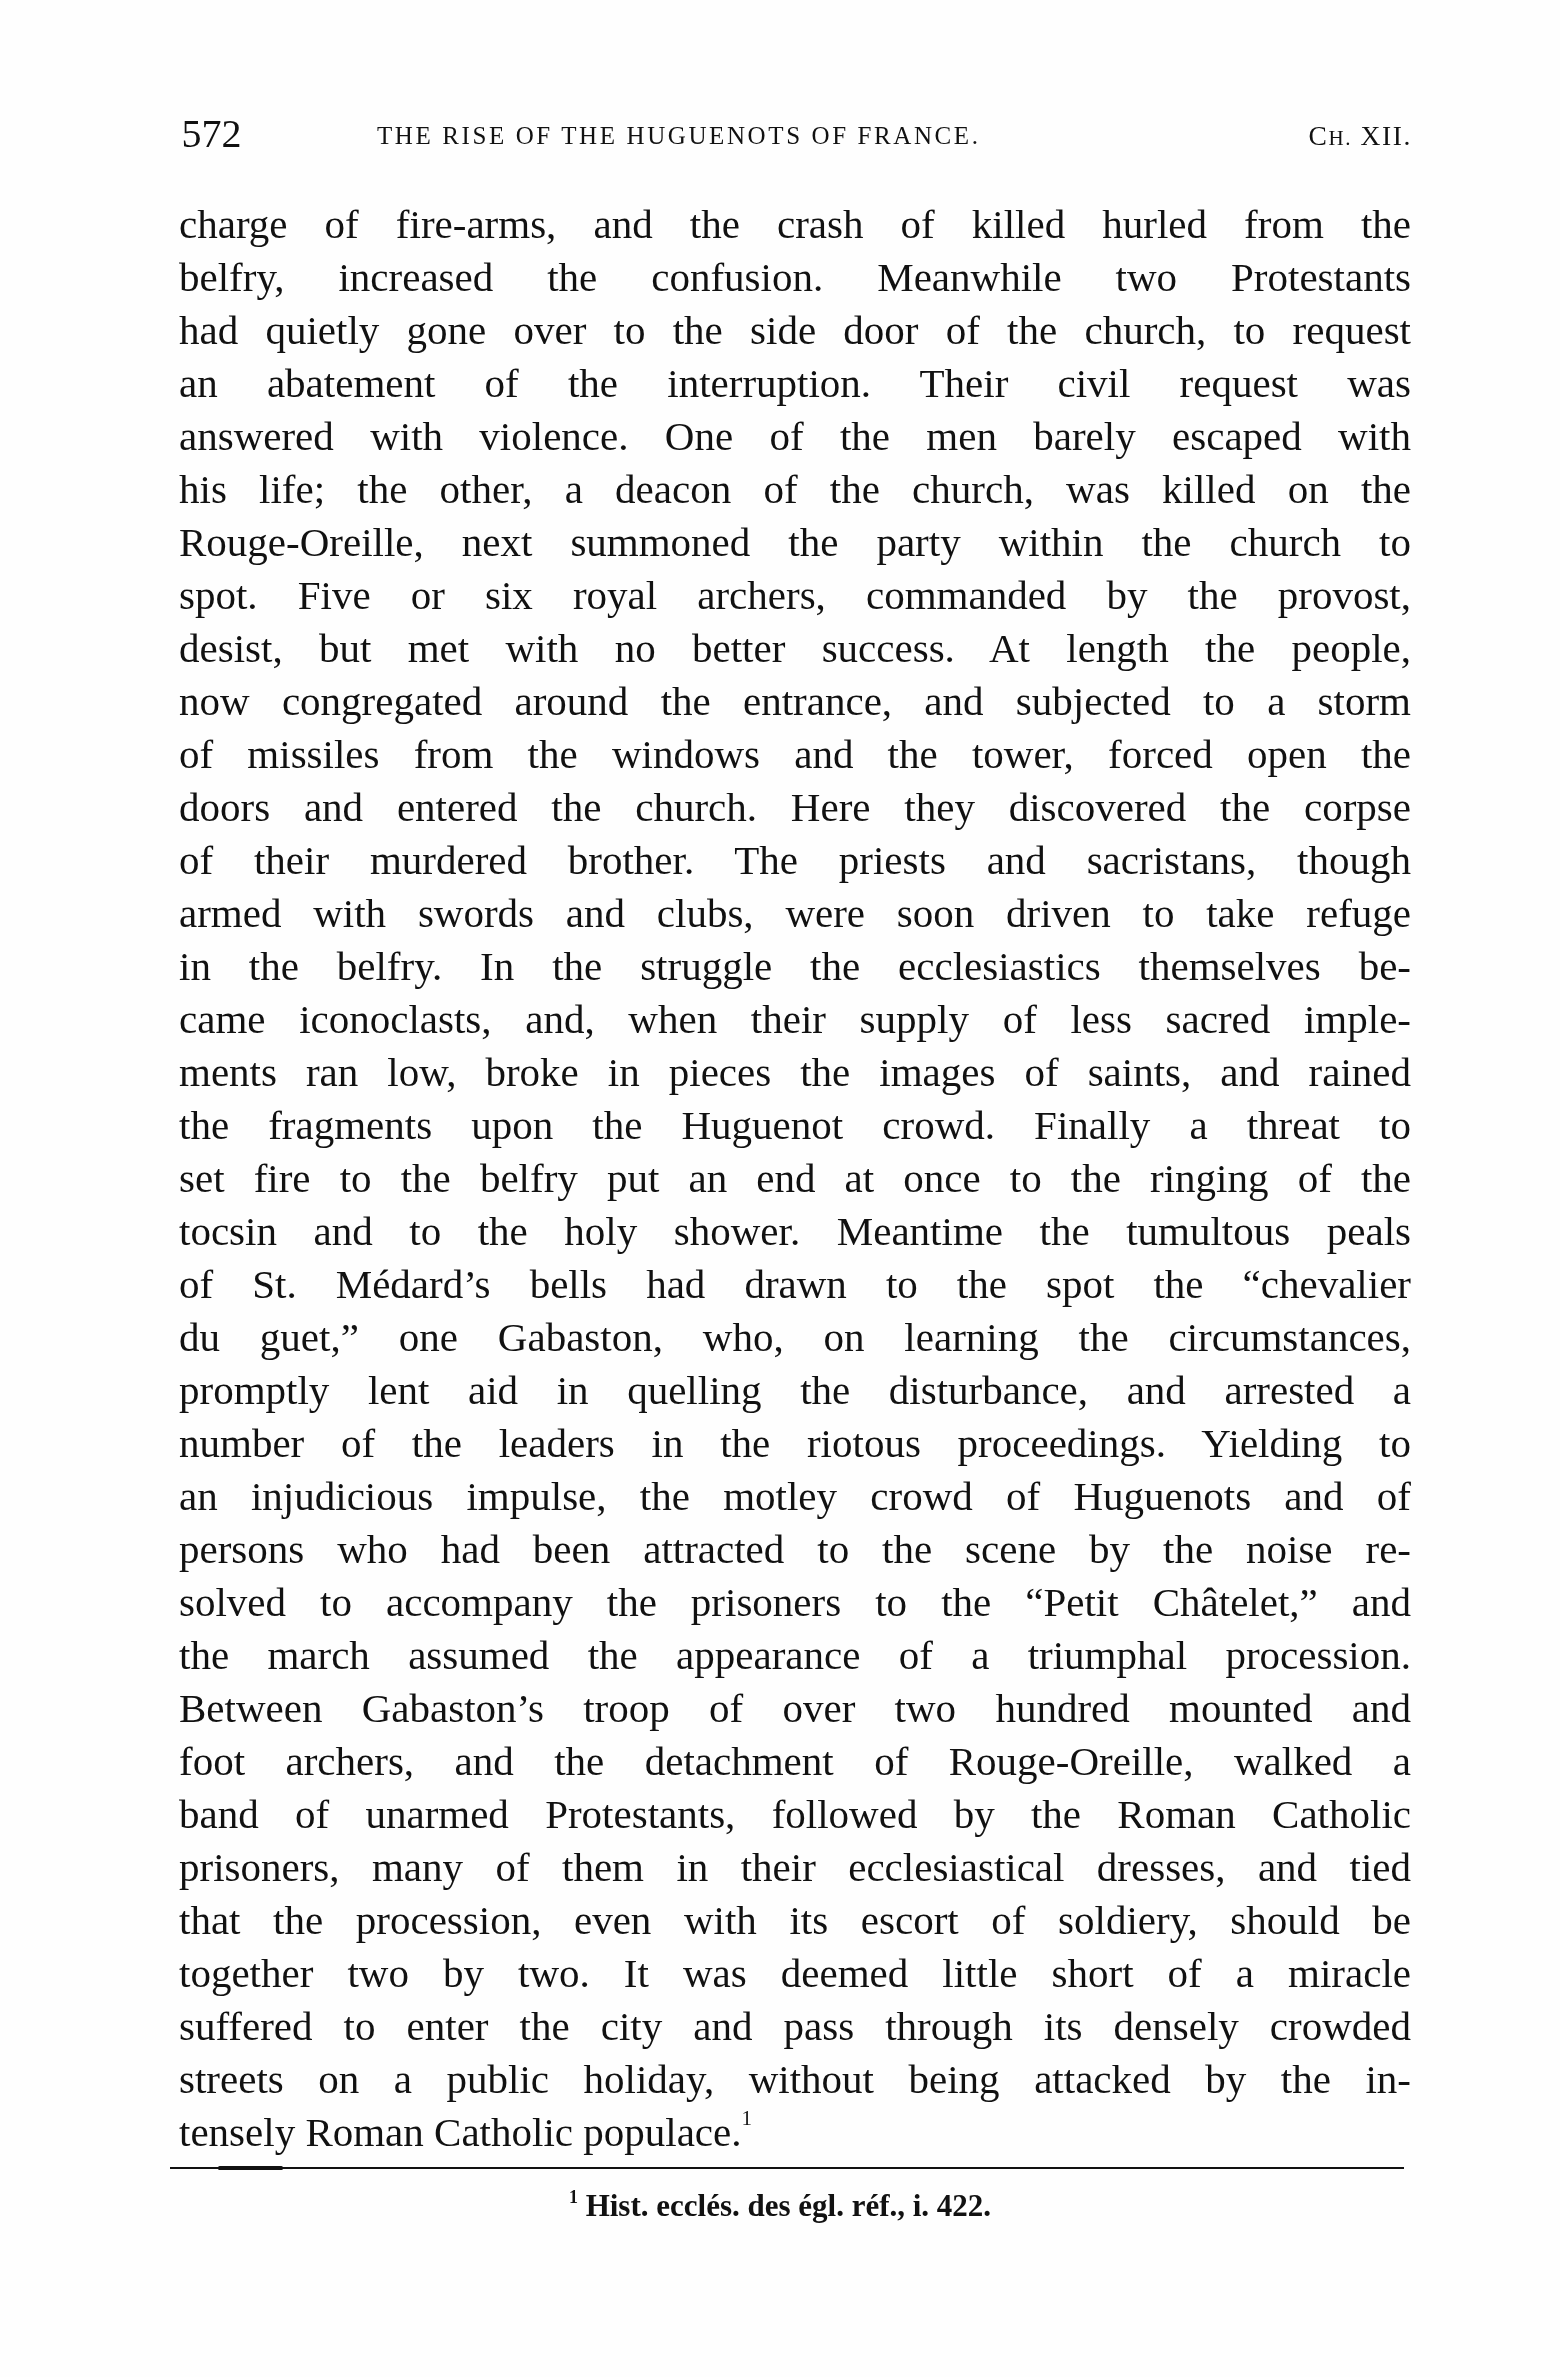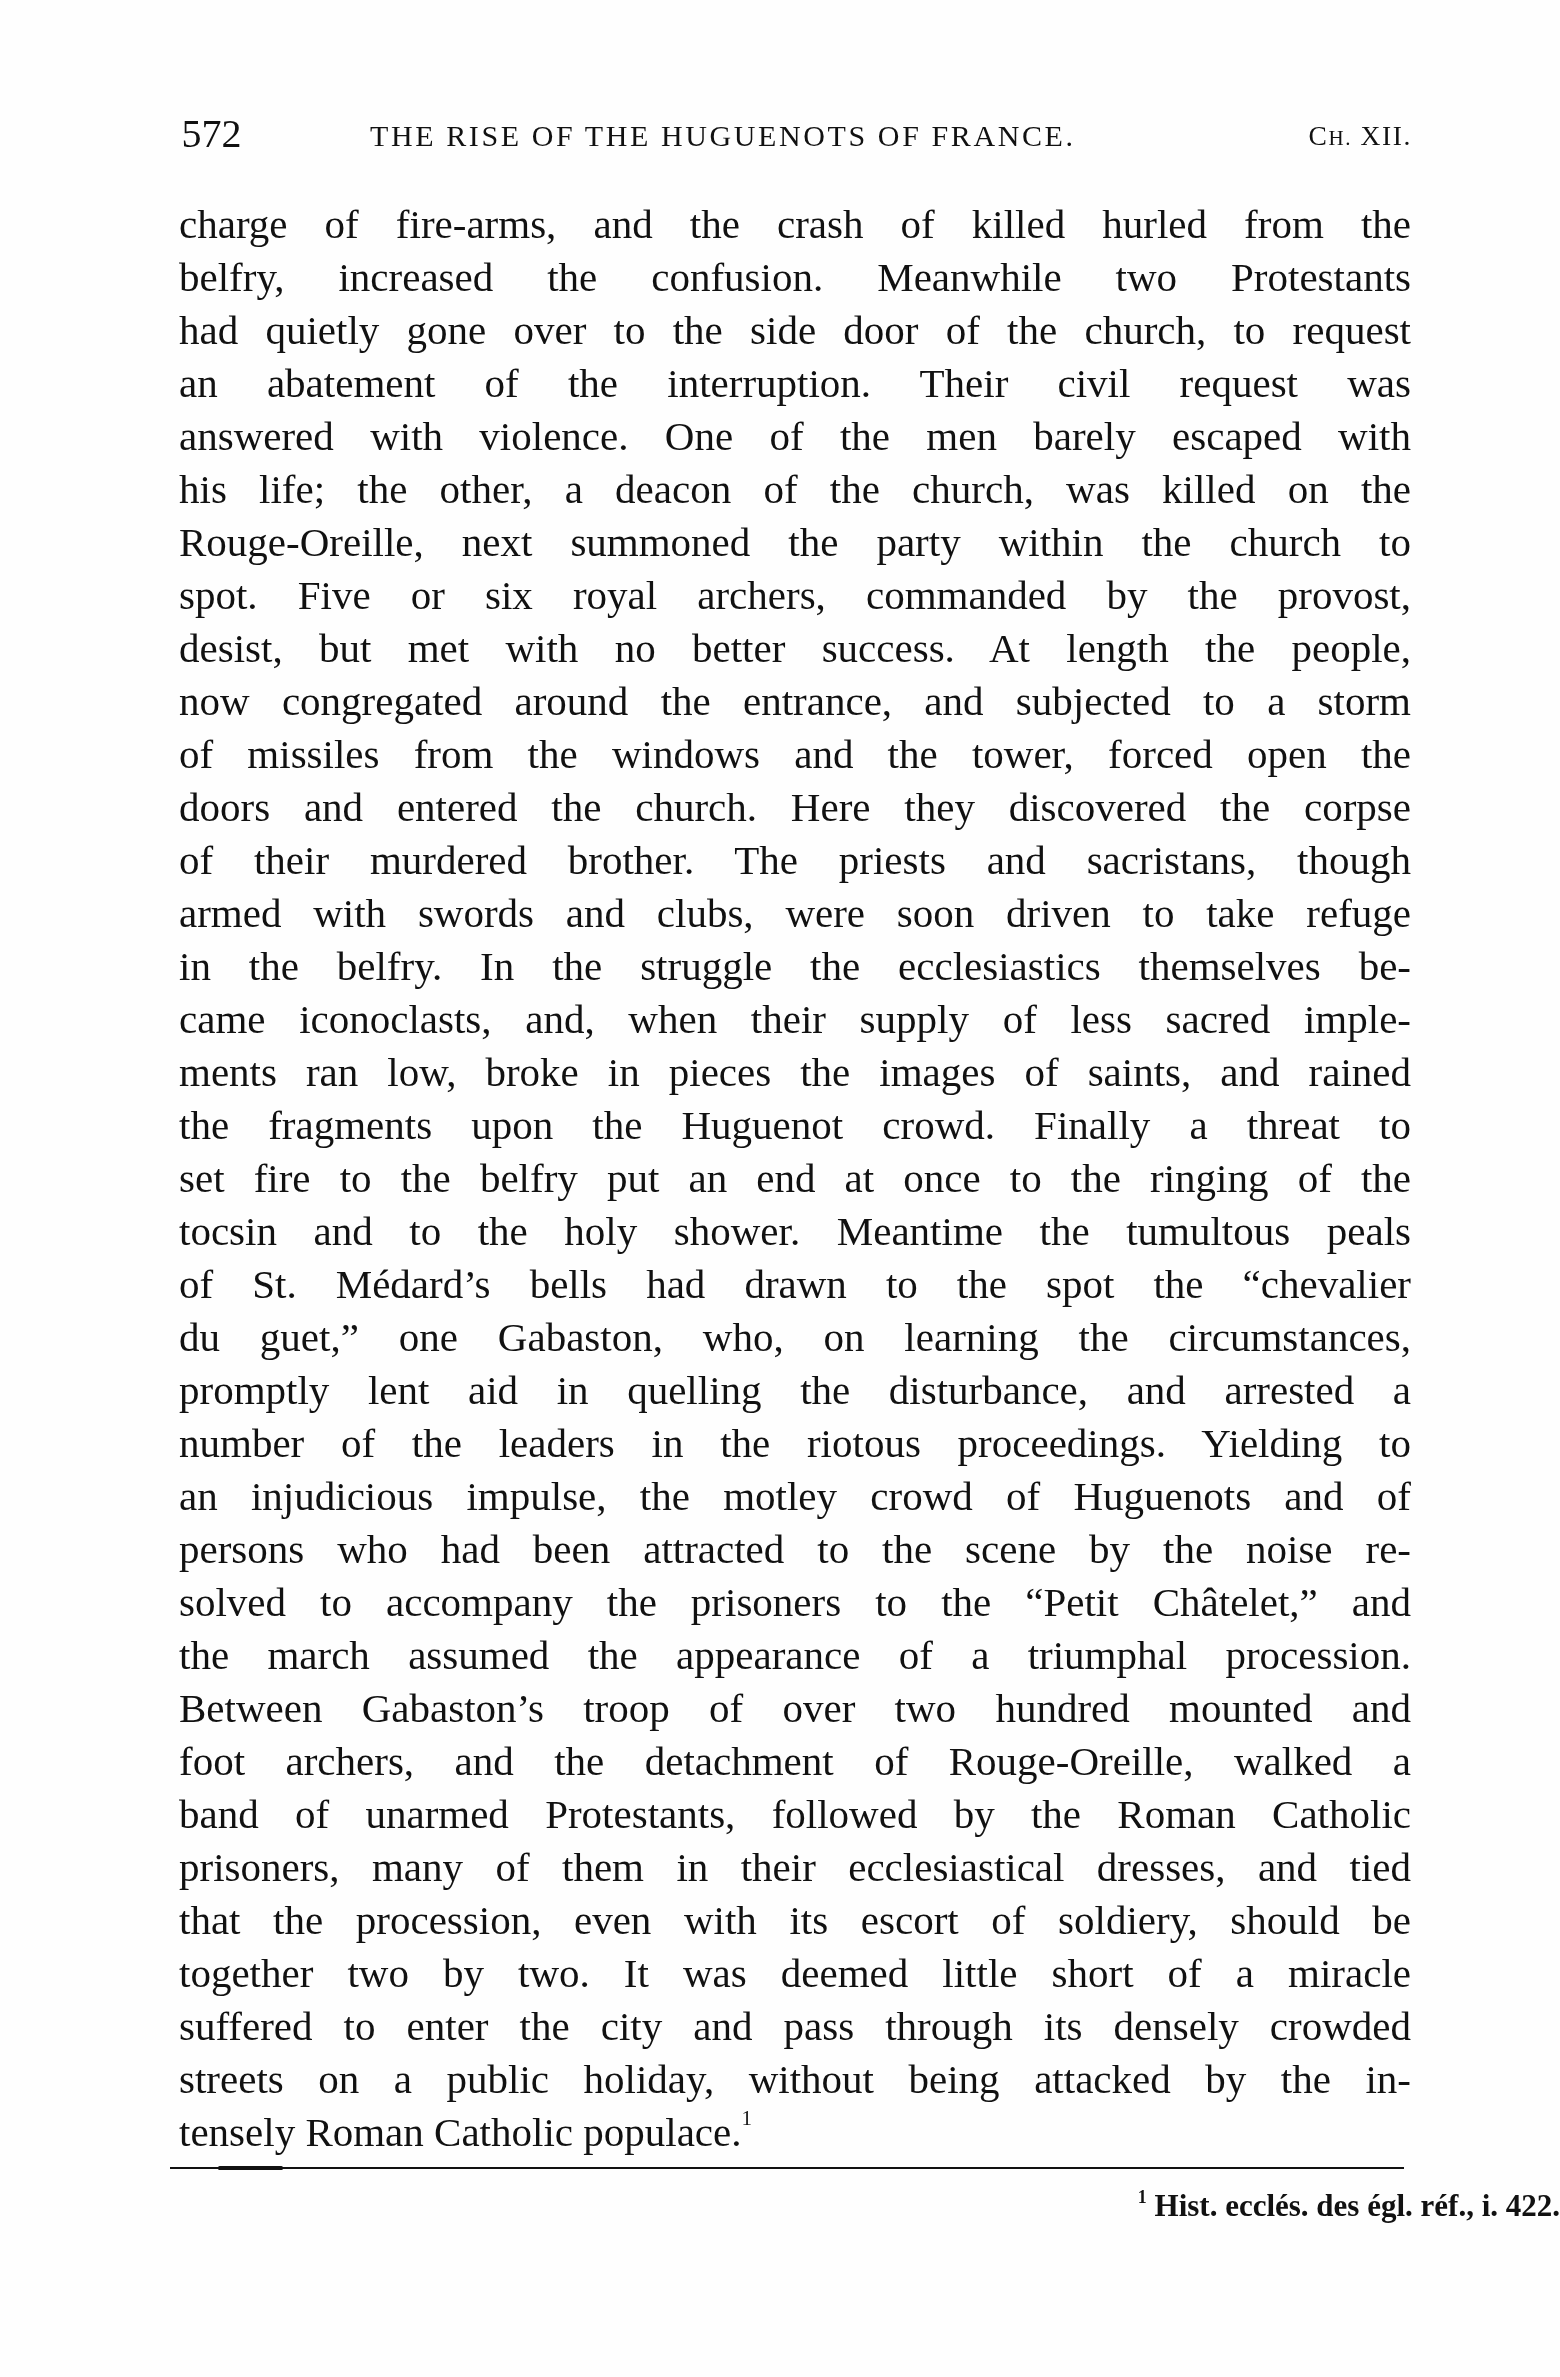--- a/index.html
+++ b/index.html
@@ -6,21 +6,21 @@
   body { width: 1560px; height: 2377px; position: relative; overflow: hidden; color: #111111; }
   .page { position: absolute; left: 0; top: 0; width: 1560px; height: 2377px; background: #fefefe; }
   .running-head {
     position: absolute; left: 179px; top: 109px; width: 1233px; height: 49px;
     font-family: "Liberation Serif", "DejaVu Serif", serif;
   }
   .folio {
     position: absolute; left: 2.4px; top: 0px; font-size: 40px; line-height: 49px; font-weight: normal;
   }
   .title {
-    position: absolute; left: 191px; top: 7.3px; font-size: 30px; line-height: 40px; letter-spacing: 2.6px;
+    position: absolute; left: 198px; top: 7.3px; font-size: 25px; line-height: 40px; letter-spacing: 2.6px;
   }
   .chapter {
     position: absolute; right: 0px; top: 7.3px; font-size: 27.5px; line-height: 40px; letter-spacing: 1.6px; text-align: right;
   }
   .chapter .smallcap { font-size: 21px; }
   .body-text {
     position: absolute; left: 179px; top: 198px; width: 1232px;
     font-family: "Liberation Serif", "DejaVu Serif", serif;
     font-size: 41px; line-height: 53px;
   }
@@ -30,21 +30,21 @@
   }
   .line.last { text-align-last: left; }
   .line .sup { font-size: 21px; vertical-align: 21px; line-height: 0; }
   .footnote-rule {
     position: absolute; left: 170px; top: 2167px; width: 1234px; height: 2.4px; background: #111;
   }
   .footnote-rule-thick {
     position: absolute; left: 218px; top: 2166px; width: 65px; height: 4px; background: #111; border-radius: 1.6px;
   }
   .footnote {
-    position: absolute; left: 0; top: 2186px; width: 1560px; text-align: right;
+    position: absolute; left: 0; top: 2186px; width: 1560px; text-align: center;
     font-family: "Liberation Serif", "DejaVu Serif", serif;
     font-size: 31px; line-height: 39px; font-weight: bold;
   }
   .footnote .sup { font-size: 18px; vertical-align: 13px; line-height: 0; font-weight: bold; }
 </style>
 </head>
 <body>
 
 <div class="page">
 

